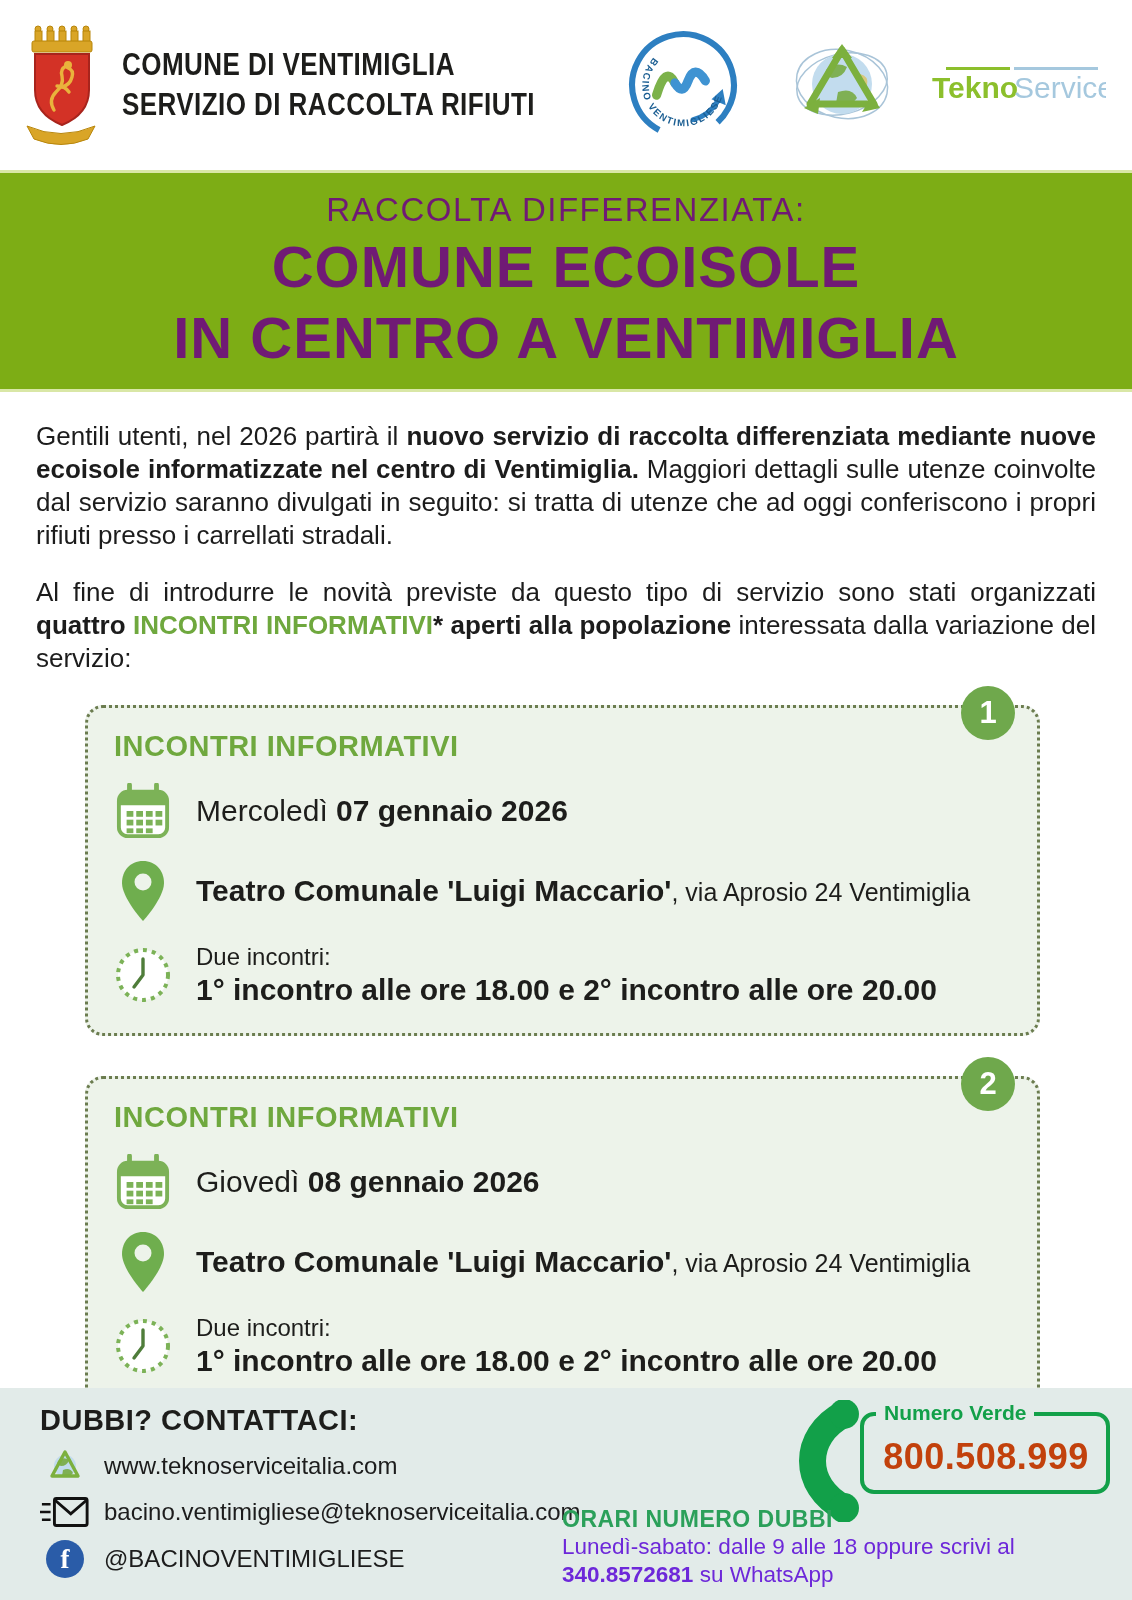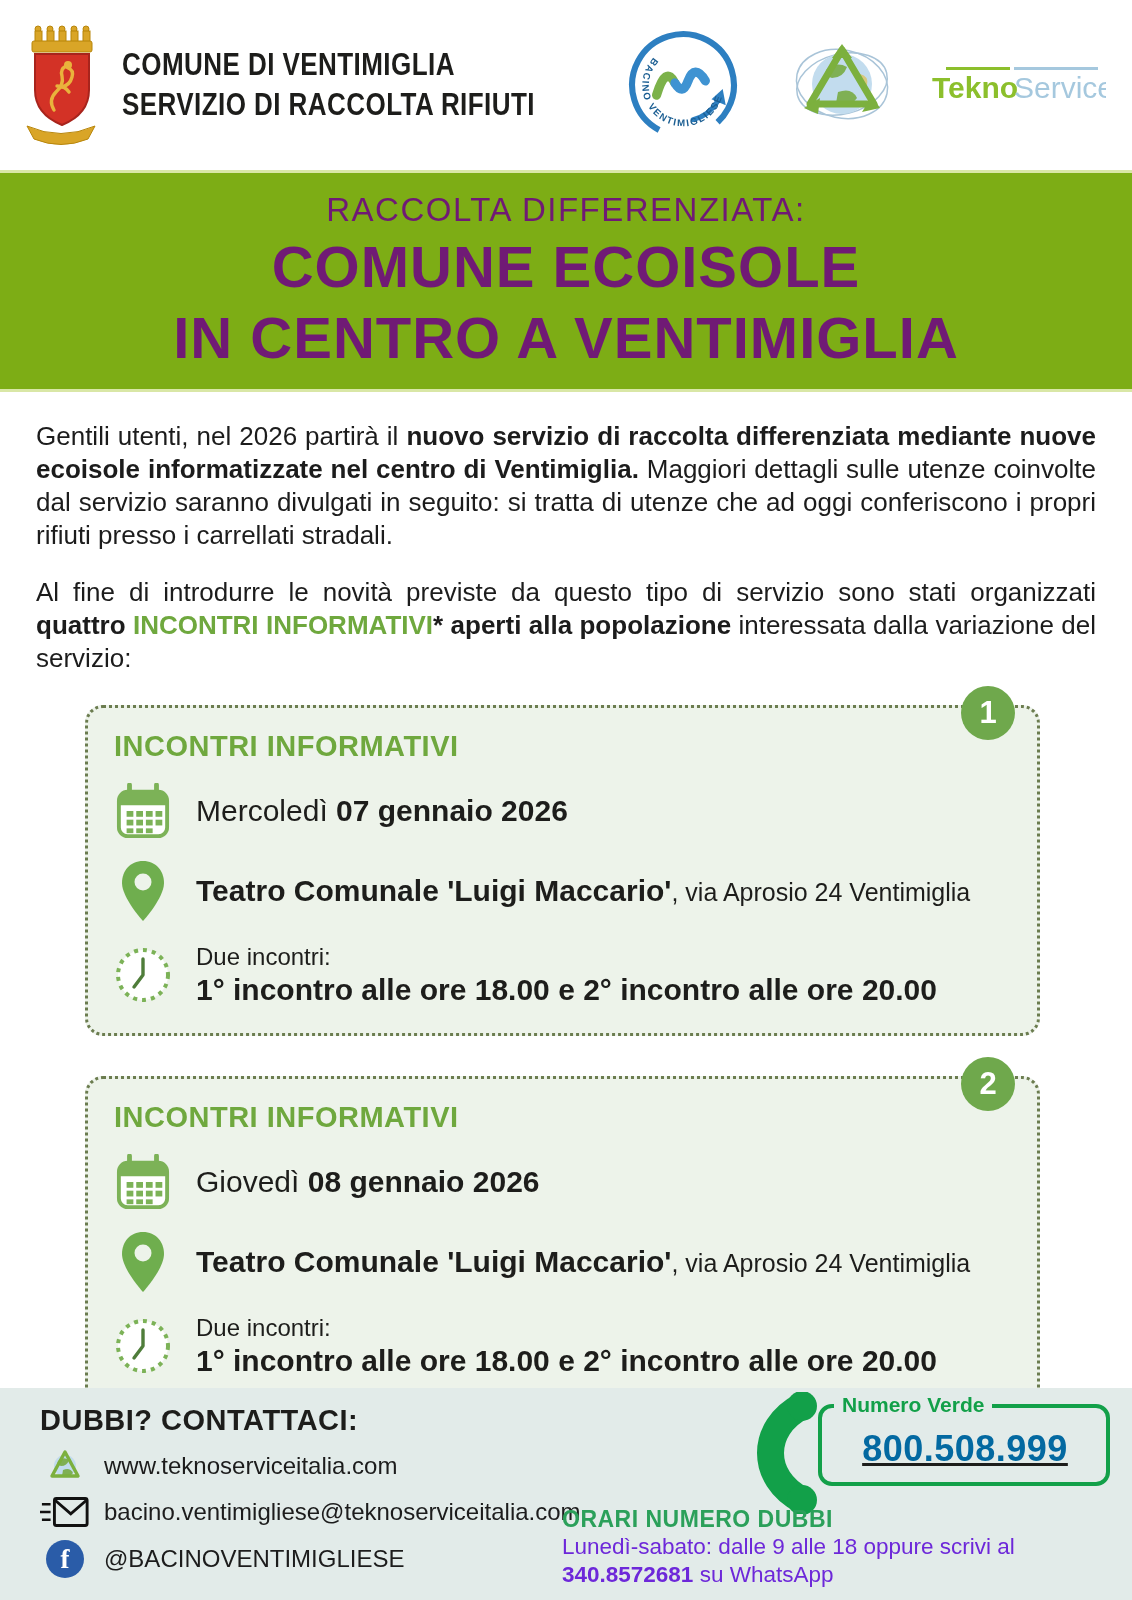--- a/index.html
+++ b/index.html
@@ -55,25 +55,25 @@
   
   .footer { position:absolute; left:0; right:0; bottom:0; height:212px; background:#e2ebe9; padding:16px 22px 0 40px; }
   .footer-heading { font-size:29px; font-weight:800; letter-spacing:.5px; }
   .contact { display:flex; align-items:center; gap:14px; margin-top:11px; }
   .contact .c-icon { width:50px; display:flex; justify-content:center; flex:0 0 50px; }
   .contact .c-text { font-size:24px; color:#1c1c1c; }
   .fb-circle { width:38px; height:38px; border-radius:50%; background:#2a5ca8; color:#fff;
                display:flex; align-items:center; justify-content:center;
                font-size:27px; font-weight:700; font-family:"Liberation Serif", serif; }
 
-  .nv { position:absolute; right:22px; top:16px; width:292px;text-decoration:underline; }
+  .nv { position:absolute; right:22px; top:24px; width:250px; }
   .nv-box { border:4px solid #12a049; border-radius:14px; padding:20px 10px 12px 12px; position:relative; }
   .nv-label { position:absolute; top:-15px; left:12px; background:#e2ebe9; padding:0 8px;
               color:#12a049; font-size:21px; font-weight:800; white-space:nowrap; }
-  .nv-number { color:#0369a1; font-size:36px; font-weight:800; letter-spacing:.5px; text-align:center; }
+  .nv-number { color:#c2410c; font-size:36px; font-weight:800; letter-spacing:.5px; text-align:center; }
   .nv-phone { position:absolute; left:-74px; top:-12px; }
 
   .orari { position:absolute; left:562px; top:118px; width:548px; }
   .orari-title { color:#2ba05a; font-size:23px; font-weight:800; letter-spacing:.5px; }
   .orari-text { font-size:22.5px; line-height:1.25; color:#6d28d9; margin-top:0; }
   .orari-text b { font-weight:800; }
 </style>
 </head>
 <body>
 

